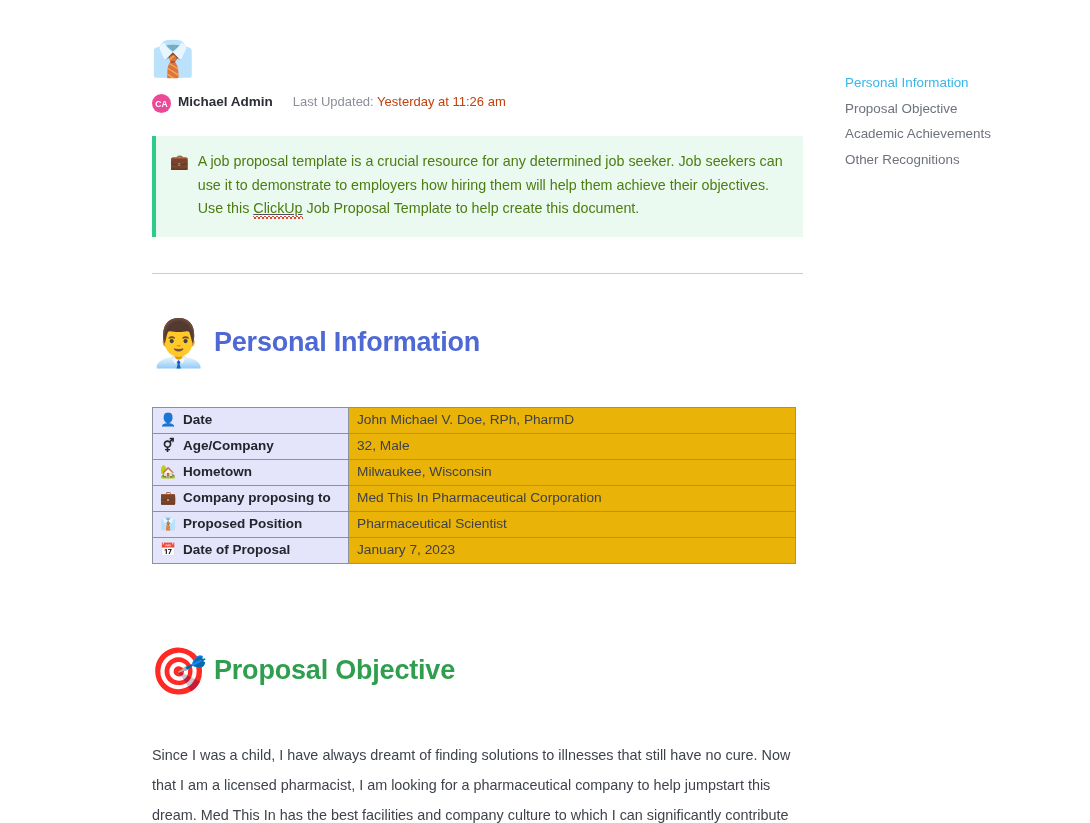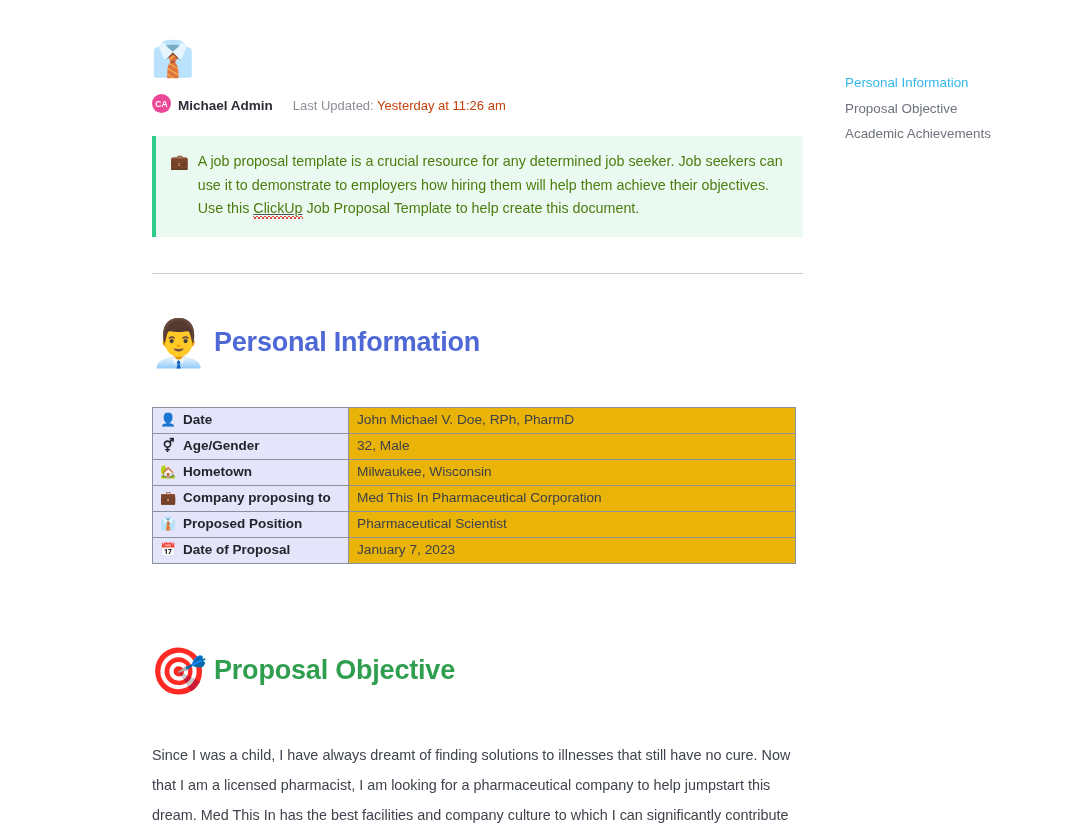--- a/index.html
+++ b/index.html
@@ -47,21 +47,21 @@
   .title-text {
     font-size: 34px;
     font-weight: bold;
     color: #1d1f25;
     letter-spacing: -0.3px;
   }
 
   
   .byline {
     display: flex;
-    align-items: flex-end;
+    align-items: flex-start;
     margin-top: 14px;
     gap: 7px;
   }
   .avatar {
     width: 19px;
     height: 19px;
     border-radius: 50%;
     background: #ed4999;
     color: #ffffff;
     font-size: 8.5px;
@@ -264,21 +264,21 @@
                 <span class="row-emoji">👤</span>
                 <span>Date</span>
               </span>
             </td>
           <td class="v">John Michael V. Doe, RPh, PharmD</td>
         </tr>
         <tr>
           <td class="k">
               <span class="k-inner">
                 <span class="row-emoji">⚥</span>
-                <span>Age/Gender</span>
+                <span>Age/Company</span>
               </span>
             </td>
           <td class="v">32, Male</td>
         </tr>
         <tr>
           <td class="k">
               <span class="k-inner">
                 <span class="row-emoji">🏡</span>
                 <span>Hometown</span>
               </span>
@@ -321,15 +321,16 @@
     </div>
 
     <div class="body-par">Since I was a child, I have always dreamt of finding solutions to illnesses that still have no cure. Now that I am a licensed pharmacist, I am looking for a pharmaceutical company to help jumpstart this dream. Med This In has the best facilities and company culture to which I can significantly contribute to the pharmaceutical companies.</div>
 
   </div>
 
   <nav class="outline">
     <div class="outline-item active">Personal Information</div>
     <div class="outline-item">Proposal Objective</div>
     <div class="outline-item">Academic Achievements</div>
+    <div class="outline-item">Other Recognitions</div>
   </nav>
 
 </div>
 
 </body></html>

